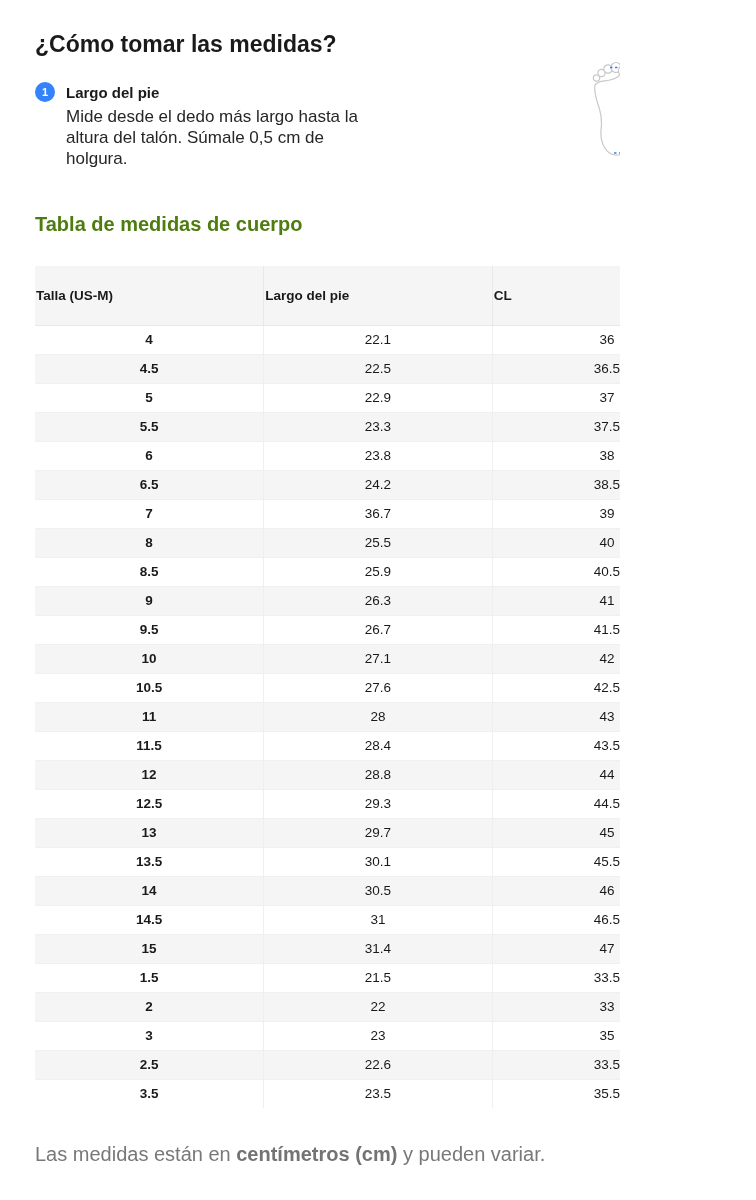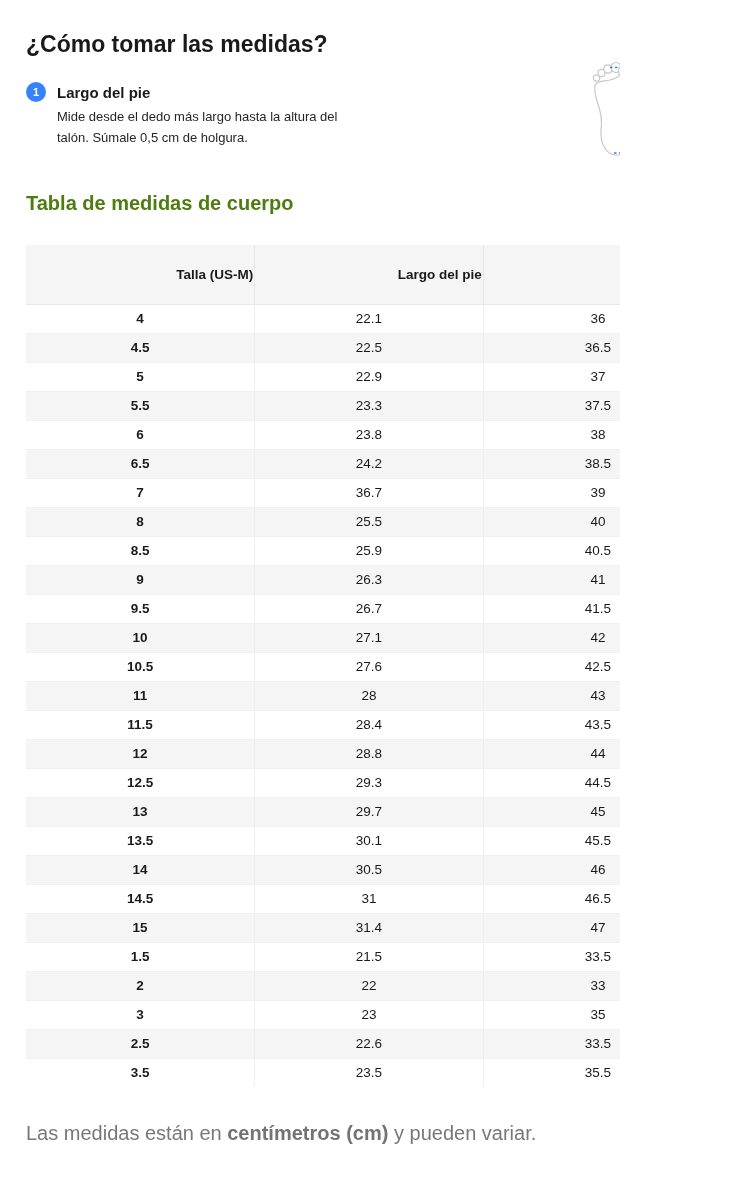--- a/index.html
+++ b/index.html
@@ -6,21 +6,21 @@
   html, body { margin: 0; padding: 0; background: #fff; }
   body {
     font-family: "Liberation Sans", sans-serif;
     color: #1a1a1a;
     -webkit-font-smoothing: antialiased;
   }
   .page {
     width: 620px;
     height: 1200px;
     position: relative;
-    padding: 30px 35px 0 26px;
+    padding: 30px 35px 0 35px;
     background: #fff;
     overflow: hidden;
   }
 
   
   .main-title {
     font-size: 23px;
     font-weight: 700;
     line-height: 28px;
     margin: 0 0 24px 0;
@@ -47,21 +47,21 @@
     justify-content: center;
   }
   .step-label {
     font-size: 15px;
     font-weight: 700;
     line-height: 20px;
     margin: 1px 0 3px 0;
     color: #1a1a1a;
   }
   .step-desc {
-    font-size: 13px;
+    font-size: 17px;
     font-weight: 400;
     line-height: 21px;
     color: #262626;
     max-width: 296px;
   }
   .foot-diagram {
     position: absolute;
     top: 58px;
     left: 590px;
     width: 92px;
@@ -80,21 +80,21 @@
     margin-top: 29px;
     width: 686px;
     border-collapse: collapse;
     table-layout: fixed;
   }
   .size-table th {
     height: 59px;
     background: #f5f5f5;
     font-size: 13.5px;
     font-weight: 700;
-    text-align: right;
+    text-align: left;
     color: #1a1a1a;
     border-bottom: 1px solid #e8e8e8;
   }
   .size-table th + th { border-left: 1px solid #e8e8e8; }
   .size-table td {
     height: 29px;
     padding: 0;
     font-size: 13.5px;
     font-weight: 400;
     text-align: center;

